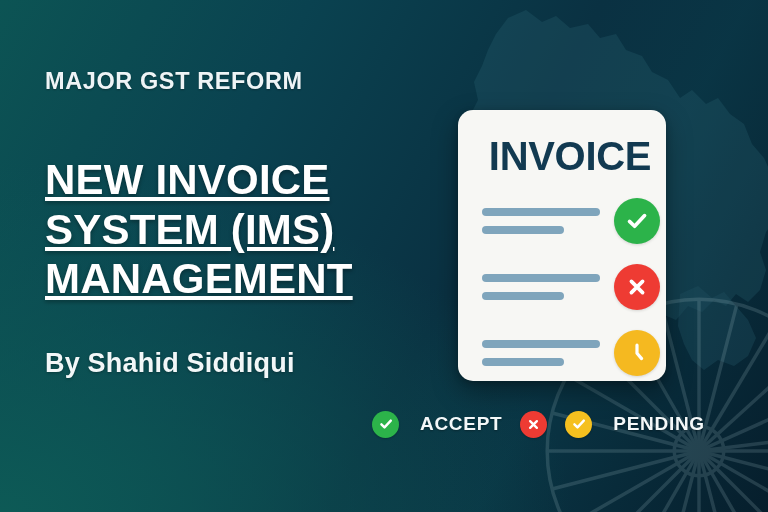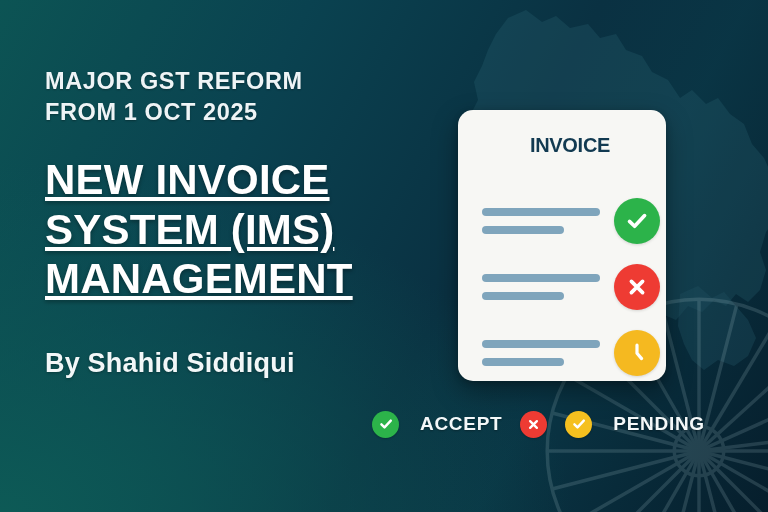--- a/index.html
+++ b/index.html
@@ -56,21 +56,21 @@
   }
 
   
   .invoice-card{
     position:absolute;left:458px;top:110px;width:208px;height:271px;
     background:#f7f7f4;border-radius:15px;
     box-shadow:0 10px 26px rgba(0,0,0,.34), 0 2px 6px rgba(0,0,0,.22);
   }
   .invoice-title{
     position:absolute;left:16px;right:0;top:24px;text-align:center;
-    color:#123a51;font-size:20px;font-weight:700;letter-spacing:-.3px;
+    color:#123a51;font-size:40px;font-weight:700;letter-spacing:-.3px;
   }
   .invoice-body{
     position:absolute;left:24px;top:78px;right:14px;bottom:18px;
   }
   .inv-row{
     display:flex;align-items:center;gap:14px;height:66px;
   }
   .inv-lines{flex:0 0 118px;}
   .bar{background:#7fa5bc;border-radius:4px;height:8px;margin-bottom:10px;}
   .bar.long{width:118px;}
@@ -159,21 +159,20 @@
           <line x1="100" y1="100" x2="77" y2="11"></line>
         </g>
       </g>
     </svg>
   </div>
 
   <div class="content">
 
     <div class="eyebrow">
       <div>MAJOR GST REFORM</div>
-      <div>FROM 1 OCT 2025</div>
     </div>
 
     <div class="headline">
       <div>NEW INVOICE</div>
       <div>SYSTEM (IMS)</div>
       <div>MANAGEMENT</div>
     </div>
 
     <div class="byline">By Shahid Siddiqui</div>
 

